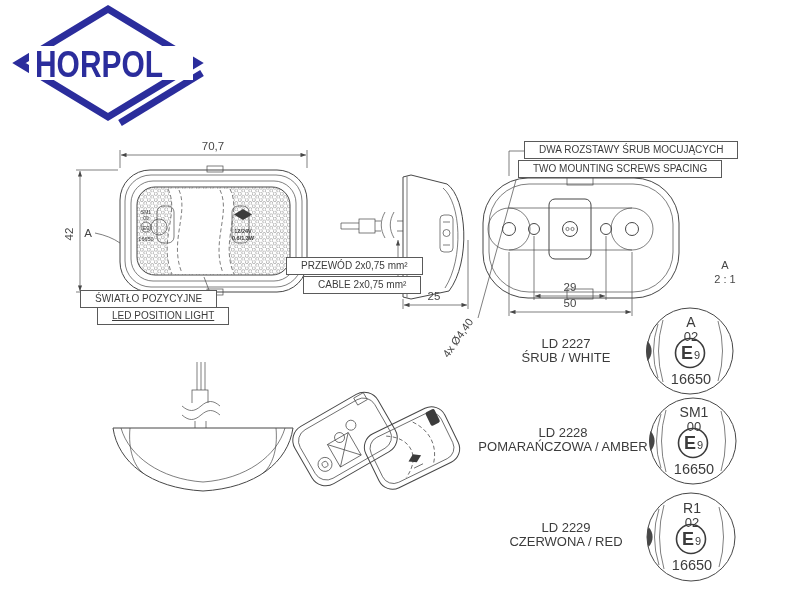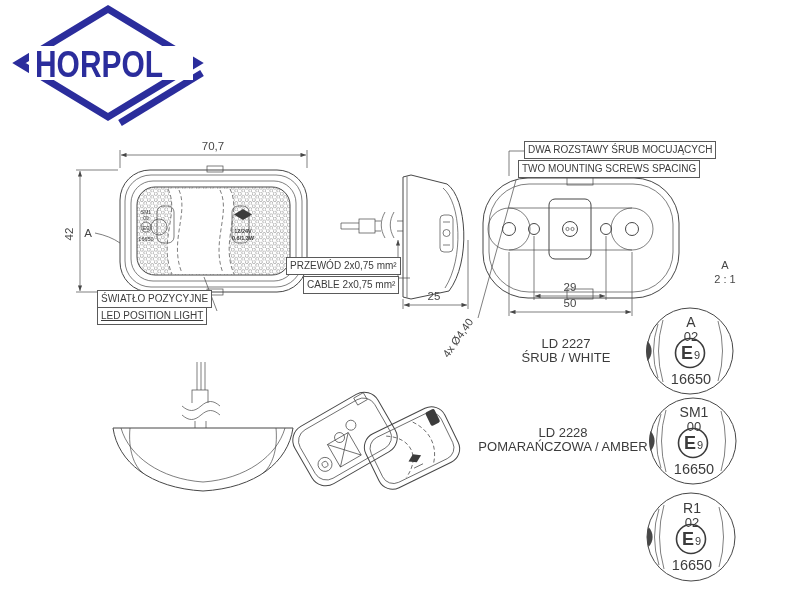--- a/index.html
+++ b/index.html
@@ -3,21 +3,21 @@
 <meta charset="utf-8">
 <style>
   html,body{margin:0;padding:0;background:#ffffff;}
   .page{position:relative;width:800px;height:600px;background:#fff;overflow:hidden;
         font-family:"Liberation Sans","DejaVu Sans",sans-serif;}
   .page svg{position:absolute;left:0;top:0;}
   .ln{stroke:#474747;fill:none;stroke-width:1;}
   .lnt{stroke:#474747;fill:none;stroke-width:.7;}
   .txt{fill:#474747;}
   .co{position:absolute;border:1px solid #5a5a5a;background:#fff;color:#3c3c3c;
-      font-size:10px;line-height:16px;padding:0 3px;white-space:nowrap;}
+      font-size:10px;line-height:16px;padding:0 14px;white-space:nowrap;}
   .vlabel{position:absolute;width:170px;text-align:center;color:#3c3c3c;
           font-size:13px;line-height:13.5px;}
 </style>
 </head>
 <body>
 
 <div class="page">
 
 <svg width="800" height="600" viewBox="0 0 800 600">
   <defs>
@@ -227,31 +227,35 @@
     <rect x="-44" y="-30" width="88" height="60" rx="15" class="ln" fill="#ffffff"></rect>
     <rect x="-39" y="-25" width="78" height="50" rx="12" class="lnt"></rect>
     <path d="M-18,-22 C4,-10 4,12 -18,24" class="lnt" stroke-dasharray="4,2.5"></path>
     <path d="M12,-23 C24,-8 24,10 12,24" class="lnt" stroke-dasharray="4,2.5"></path>
     <polygon points="-2,6 5,10.5 -2,15 -9,10.5" fill="#3c3c3c"></polygon>
     <line x1="-7" y1="19" x2="3" y2="19" class="lnt"></line>
     <rect x="27" y="-26" width="10" height="15" rx="2" fill="#3c3c3c"></rect>
   </g>
 </svg>
 
-<div class="co" style="left:97px;top:290px;">ŚWIATŁO POZYCYJNE</div>
+<div class="co" style="left:80px;top:290px;">ŚWIATŁO POZYCYJNE</div>
 <div class="co" style="left:97px;top:307px;text-decoration:underline;">LED POSITION LIGHT</div>
 
 <div class="co" style="left:286px;top:257px;">PRZEWÓD 2x0,75 mm²</div>
 <div class="co" style="left:293px;top:276px;margin-left:10px;">CABLE 2x0,75 mm²</div>
 
 <div class="co" style="left:524px;top:141px;">DWA ROZSTAWY ŚRUB MOCUJĄCYCH</div>
 <div class="co" style="left:518px;top:160px;">TWO MOUNTING SCREWS SPACING</div>
 
 <div class="vlabel" style="left:481px;top:337px;">
   <div>LD 2227</div>
   <div>ŚRUB / WHITE</div>
 </div>
 <div class="vlabel" style="left:478px;top:426px;">
   <div>LD 2228</div>
   <div>POMARAŃCZOWA / AMBER</div>
 </div>
+<div class="vlabel" style="left:481px;top:521px;">
+  <div>LD 2229</div>
+  <div>CZERWONA / RED</div>
+</div>
 
 </div>
 
 </body></html>

